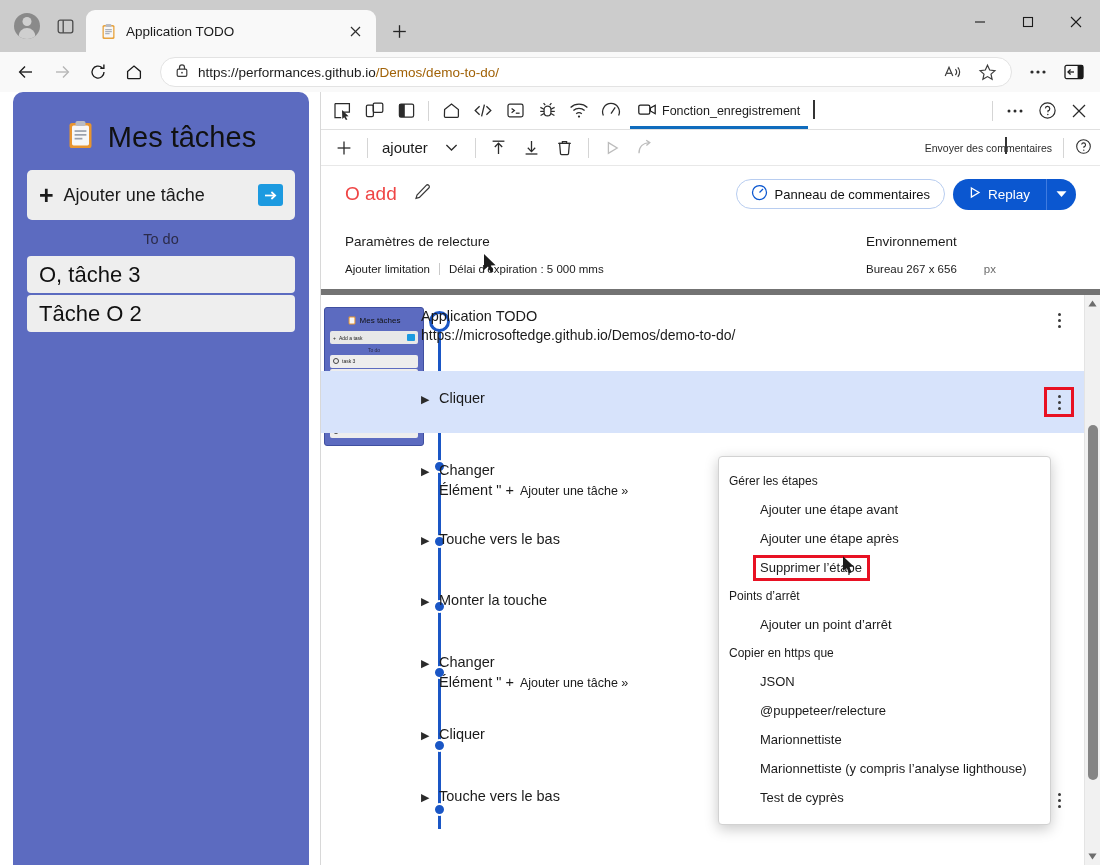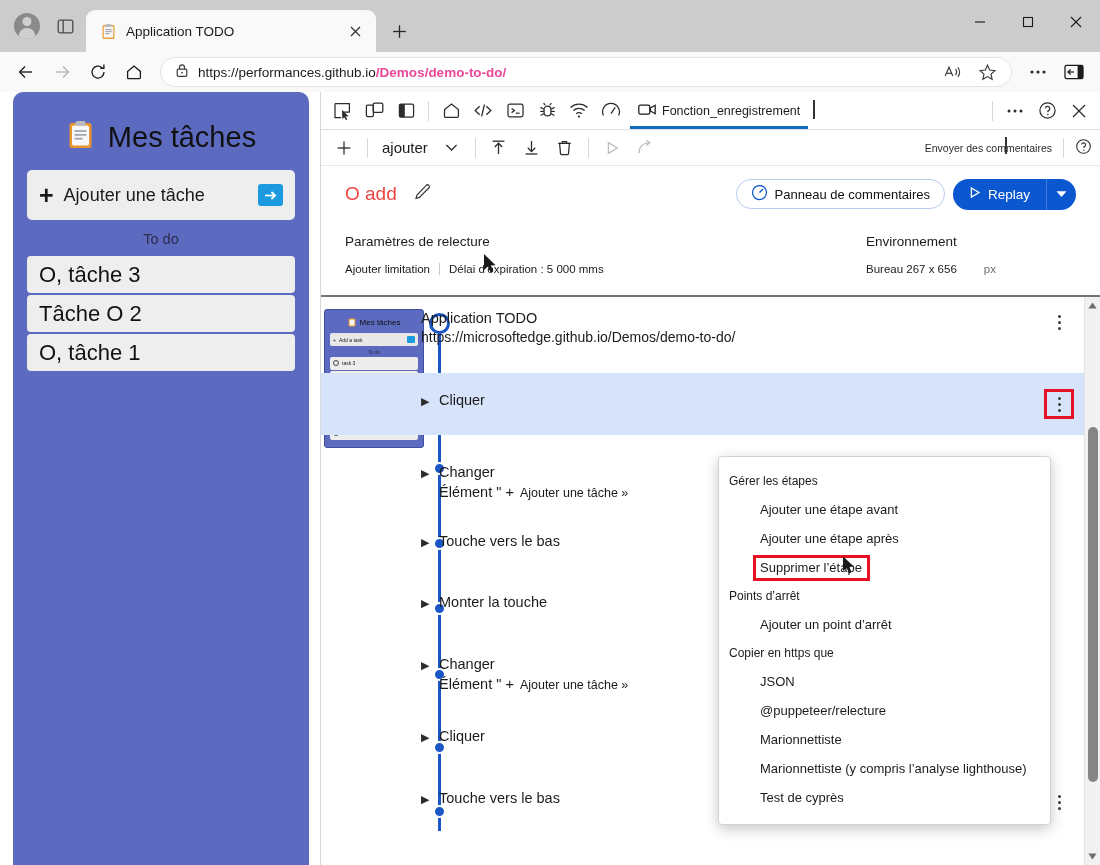--- a/index.html
+++ b/index.html
@@ -73,21 +73,21 @@
   .nav-btn {
     width: 32px; height: 32px; display: flex; align-items: center; justify-content: center;
     border-radius: 4px;
   }
   .omnibox {
     flex: 1 1 auto; height: 30px; background: #ffffff; border-radius: 15px;
     display: flex; align-items: center; padding: 0 8px 0 14px; gap: 9px;
     margin: 0 6px; border: 1px solid #e3e3e3;
   }
   .omnibox-url { font-size: 13.5px; color: #1b1b1b; flex: 1 1 auto; white-space: nowrap; }
-  .omnibox-url .dim { color: #ec4899; font-weight: bold; }
+  .omnibox-url .dim { color: #a16207; }
   .omnibox-right { display: flex; align-items: center; gap: 2px; }
 
   
   .page-area {
     position: absolute; top: 92px; left: 0; width: 1100px; height: 773px;
     background: #ffffff; display: flex;
   }
 
   
   .todo-app {
@@ -180,21 +180,21 @@
     border-radius: 16px 0 0 16px; display: flex; align-items: center;
     gap: 7px; padding: 0 16px 0 15px; font-size: 13.5px; white-space: nowrap;
   }
   .replay-caret {
     width: 30px; height: 31px; background: #0b57d0; color: #ffffff;
     border-radius: 0 16px 16px 0; display: flex; align-items: center;
     justify-content: center; border-left: 1px solid #3f7be0;
   }
 
   .settings-band {
-    padding: 12px 24px 20px 24px; border-bottom: 2px solid #737373;
+    padding: 12px 24px 14px 24px; border-bottom: 6px solid #737373;
     display: flex;
   }
   .settings-col { flex: 1 1 auto; }
   .settings-col.env { flex: 0 0 210px; }
   .settings-head { font-size: 13.5px; color: #1b1b1b; margin-bottom: 14px; }
   .settings-vals { display: flex; align-items: center; gap: 0; font-size: 11.5px; color: #1b1b1b; }
   .settings-chip { padding: 0 9px 0 0; }
   .settings-chip.bordered { border-right: 1px solid #c9c9c9; padding-right: 9px; }
   .settings-chip.after { padding-left: 9px; }
   .settings-unit { color: #6a6a6a; margin-left: 18px; font-size: 11.5px; }
@@ -461,21 +461,20 @@
               <polyline points="8.4,3 12.2,6.5 8.4,10"></polyline>
           </svg>
         </span>
       </div>
 
       <div class="todo-section-label">To do</div>
 
       <div>
         <div class="todo-item">O, tâche 3</div>
         <div class="todo-item">Tâche O 2</div>
-        <div class="todo-item">O, tâche 1</div>
       </div>
     </div>
   </div>
 
   <div class="devtools">
 
     <div class="dt-tabbar">
       <div class="dt-icon-btn">
         <svg width="19" height="19" viewBox="0 0 19 19" stroke="#2b2b2b" stroke-width="1.25" fill="none">
           <path d="M2 2.6h14.4v8.6H9.4"></path>

